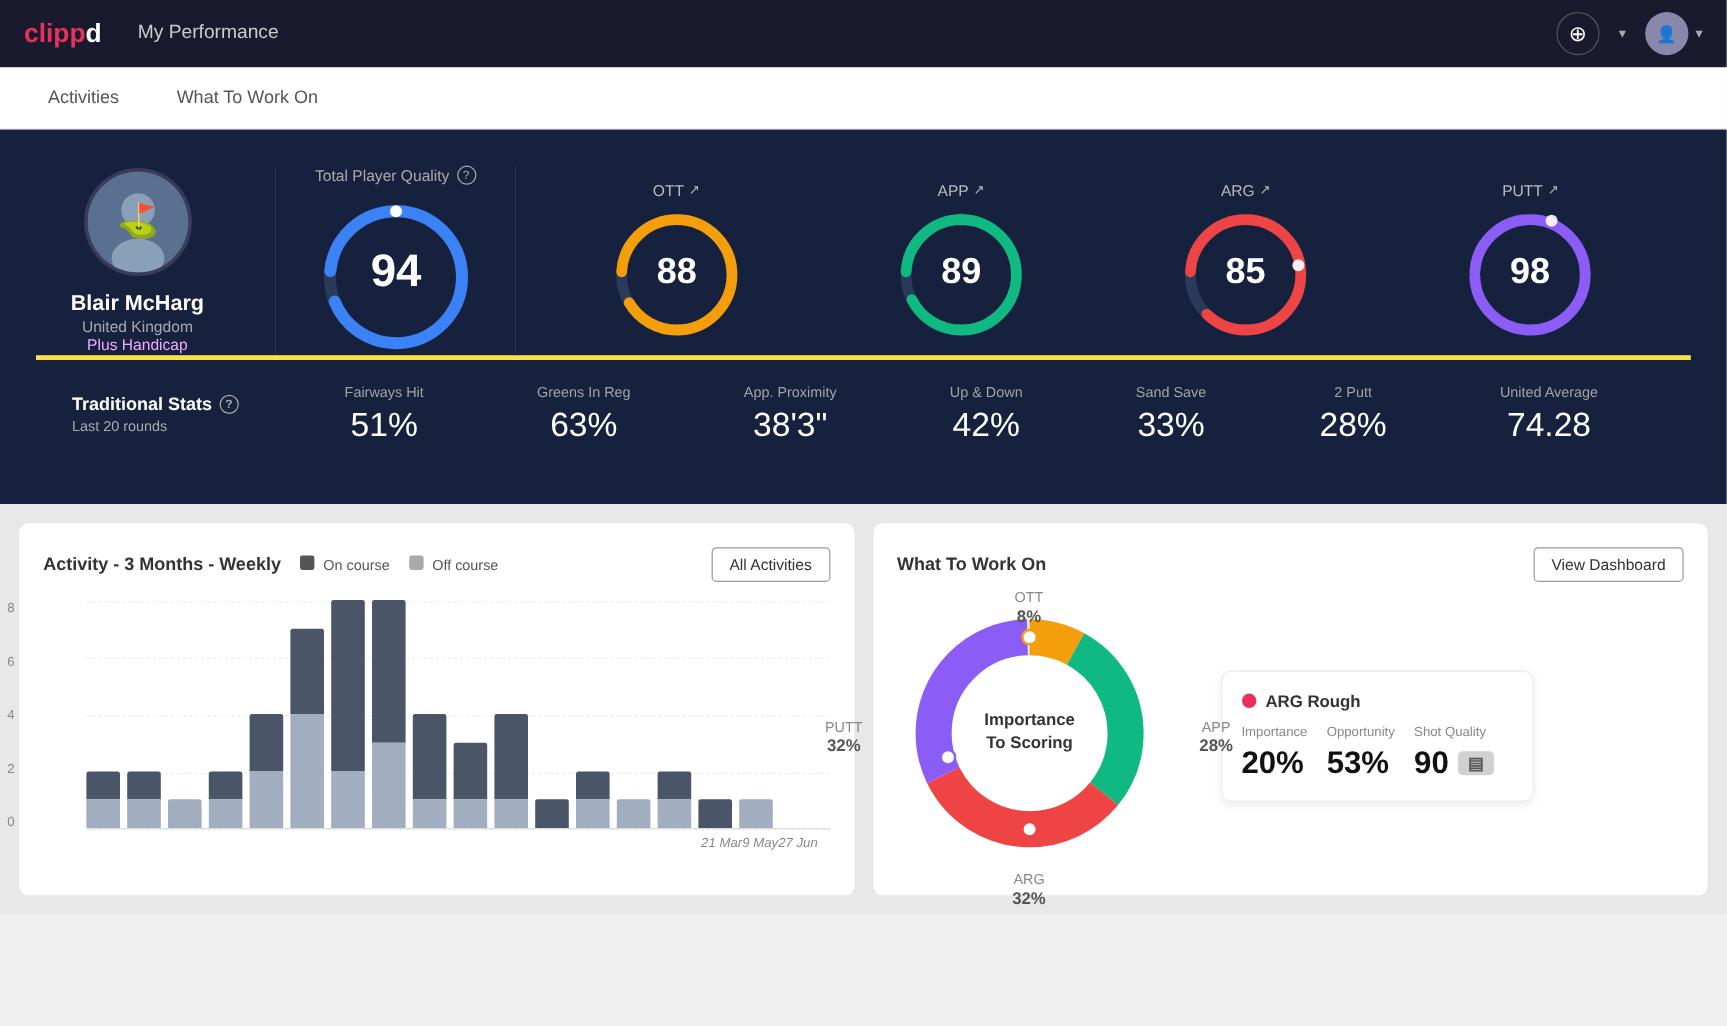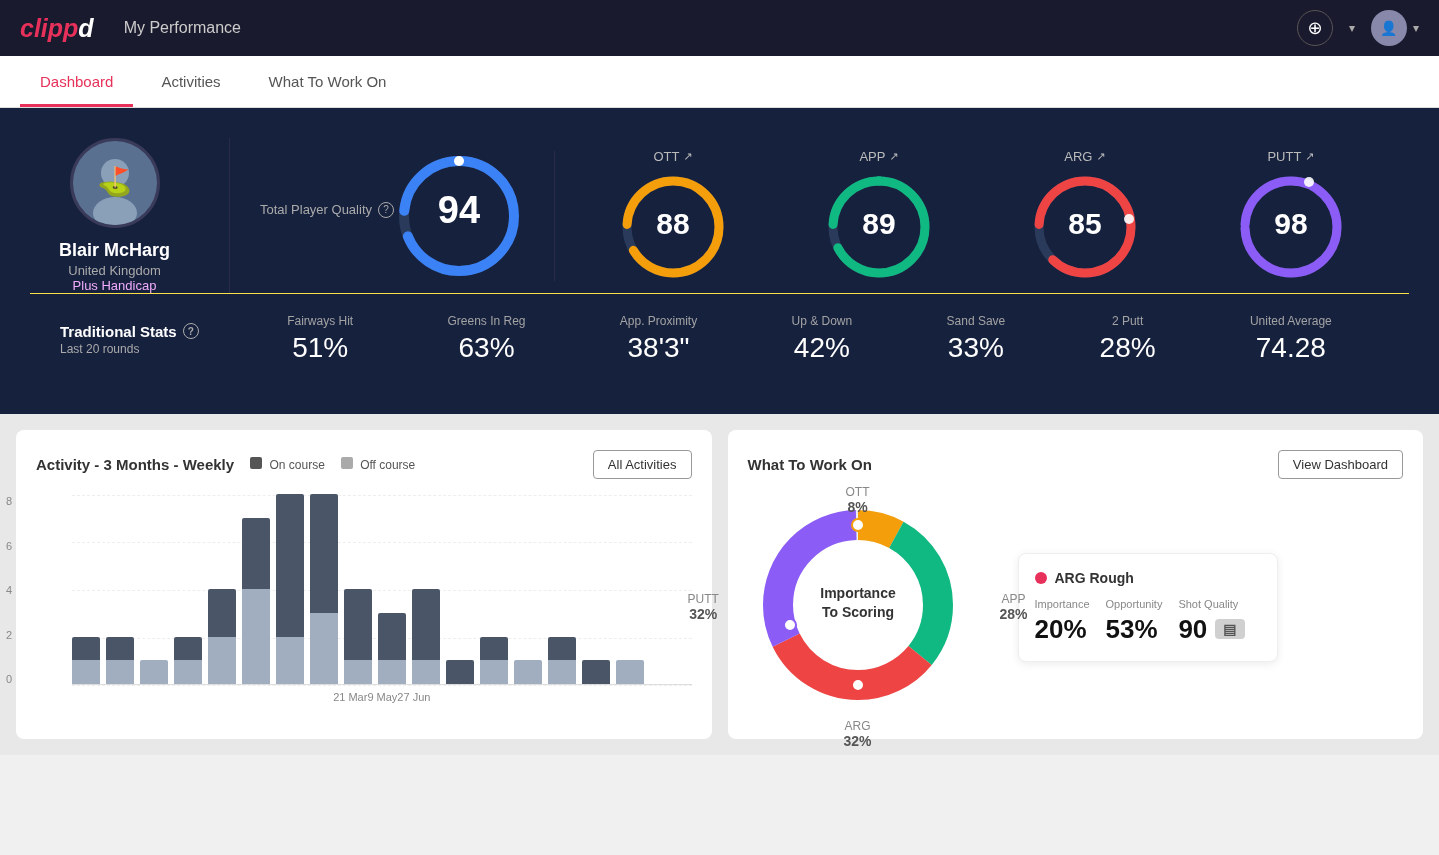--- a/index.html
+++ b/index.html
@@ -9,23 +9,22 @@
     .top-nav {
       background: #1a1a2e;
       display: flex;
       align-items: center;
       padding: 0 20px;
       height: 56px;
       position: relative;
     }
     .logo {
       color: #e8315a;
-      font-size: 25px;
+      font-size: 22px;
       font-weight: 700;
-      font-style: italic;
       margin-right: 20px;
     }
     .logo span { color: #fff; }
     .nav-title {
       color: #ccc;
       font-size: 16px;
       margin-left: 10px;
     }
     .nav-right {
       margin-left: auto;
@@ -120,21 +119,21 @@
       color: #aaa;
       margin-top: 2px;
     }
     .player-hcp {
       font-size: 13px;
       color: #f0abfc;
     }
     .total-quality {
       padding: 0 30px;
       display: flex;
-      flex-direction: row;
+      flex-direction: column;
       align-items: center;
       border-right: 1px solid #2a2a4a;
       min-width: 200px;
     }
     .total-quality-label {
       color: #aaa;
       font-size: 13px;
       margin-bottom: 12px;
       display: flex; align-items: center; gap: 6px;
     }
@@ -155,21 +154,21 @@
       font-size: 13px;
       color: #bbb;
       margin-bottom: 8px;
       display: flex; align-items: center; gap: 4px;
     }
     .gauge-label .arrow { font-size: 11px; }
 
     
     .trad-stats {
       background: #16213e;
-      border-top: 1px solid #fde047;
+      border-top: 4px solid #fde047;
       padding: 20px 30px;
       display: flex;
       align-items: center;
       gap: 0;
     }
     .trad-stats-label {
       min-width: 180px;
     }
     .trad-stats-title {
       font-size: 15px;
@@ -269,25 +268,26 @@
     .bar-stack {
       display: flex;
       flex-direction: column-reverse;
       align-items: center;
     }
     .bar-seg {
       width: 28px;
     }
     .chart-x-labels {
       display: flex;
-      justify-content: center;
+      justify-content: flex-end;
       font-size: 11px;
       color: #888;
       margin-top: 6px;
       padding: 0 10px;
+      font-style: italic;
     }
     .chart-y-labels {
       position: absolute;
       left: -30px;
       top: 0;
       height: 190px;
       display: flex;
       flex-direction: column-reverse;
       justify-content: space-between;
       font-size: 11px;
@@ -391,21 +391,20 @@
     </button>
     <span style="color:#aaa;font-size:12px;">▾</span>
     <button class="avatar-btn">
       <div class="avatar-circle">👤</div>
       <span style="color:#aaa;font-size:12px;">▾</span>
     </button>
   </div>
 </nav>
 
 <div class="tab-bar">
-  <div class="tab-item active">Dashboard</div>
   <div class="tab-item">Activities</div>
   <div class="tab-item">What To Work On</div>
 </div>
 
 <div class="hero">
   <div class="hero-top">
 
     <div class="player-info">
       <div class="player-avatar">
         <svg width="84" height="84" viewBox="0 0 84 84">

